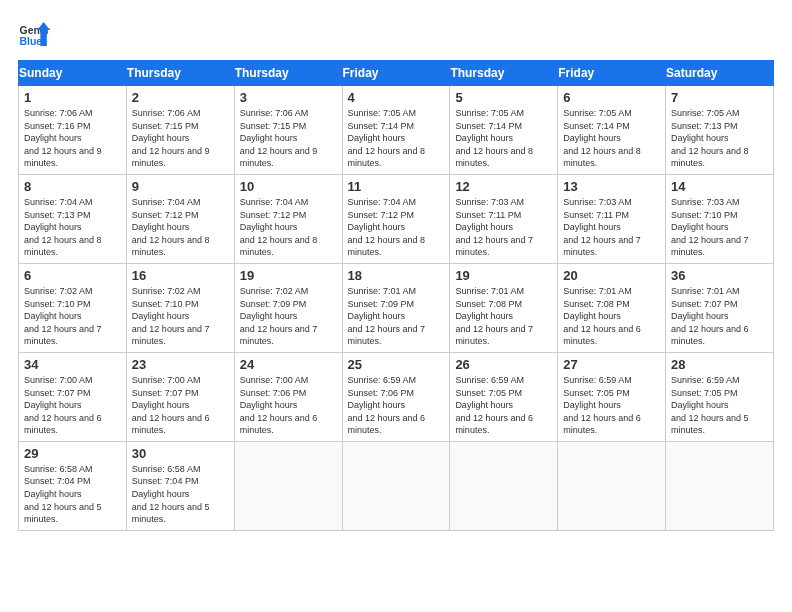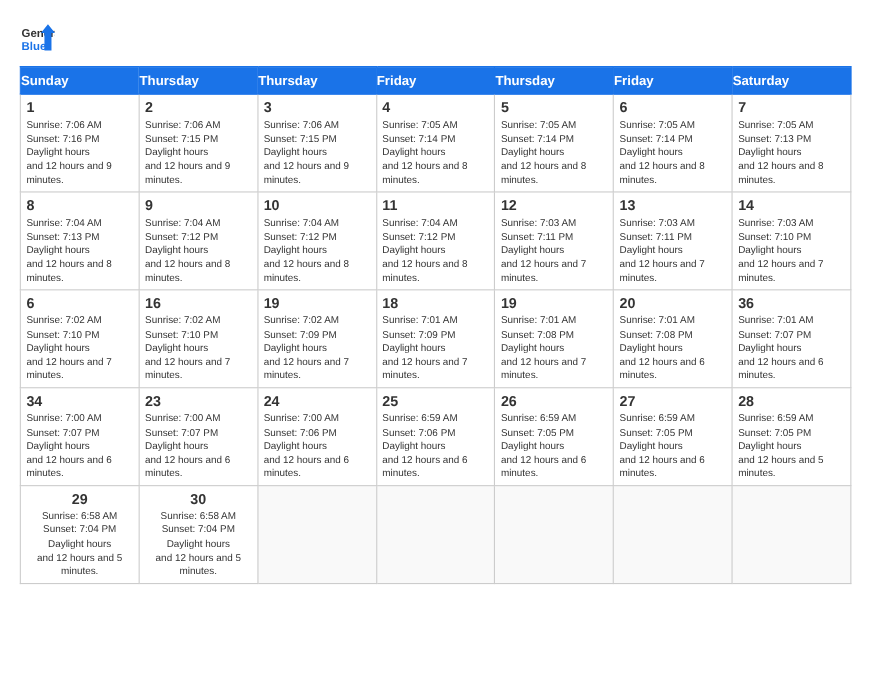--- a/index.html
+++ b/index.html
@@ -75,21 +75,20 @@
       margin-bottom: 2px;
       display: block;
     }
     .day-info {
       font-size: 9px;
       line-height: 1.4;
       color: #333;
     }
     .last-row td {
       height: 65px;
-      text-align: center;
     }
   </style>
 </head>
 <body>
 
 <div class="page">
   <div class="header">
     <div class="logo">
       <svg class="logo-icon" viewBox="0 0 40 40">
         <text x="2" y="20" font-size="13" font-weight="bold" fill="#333" font-family="Arial">General</text>

